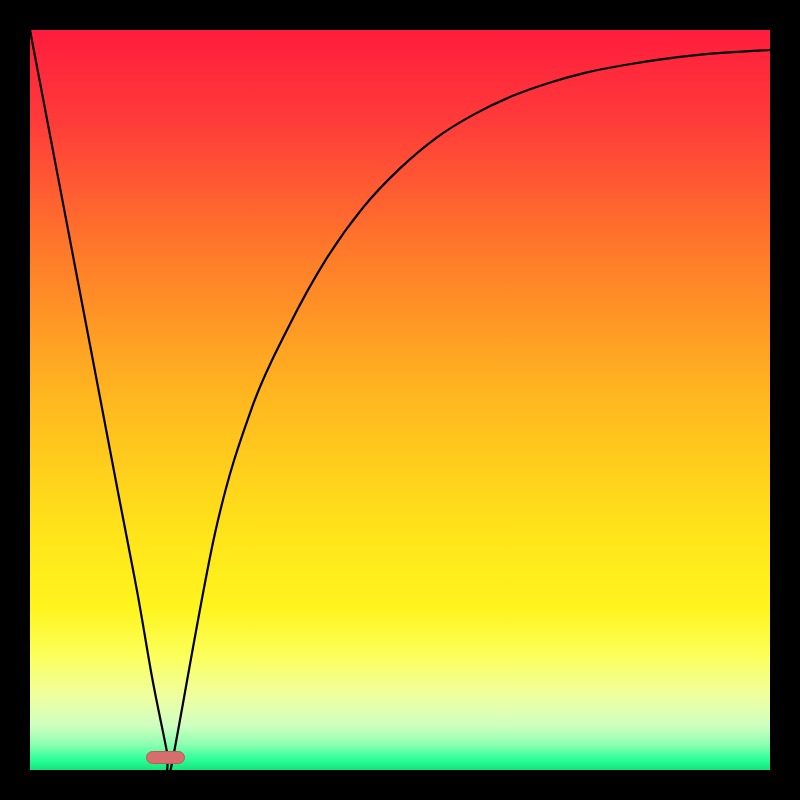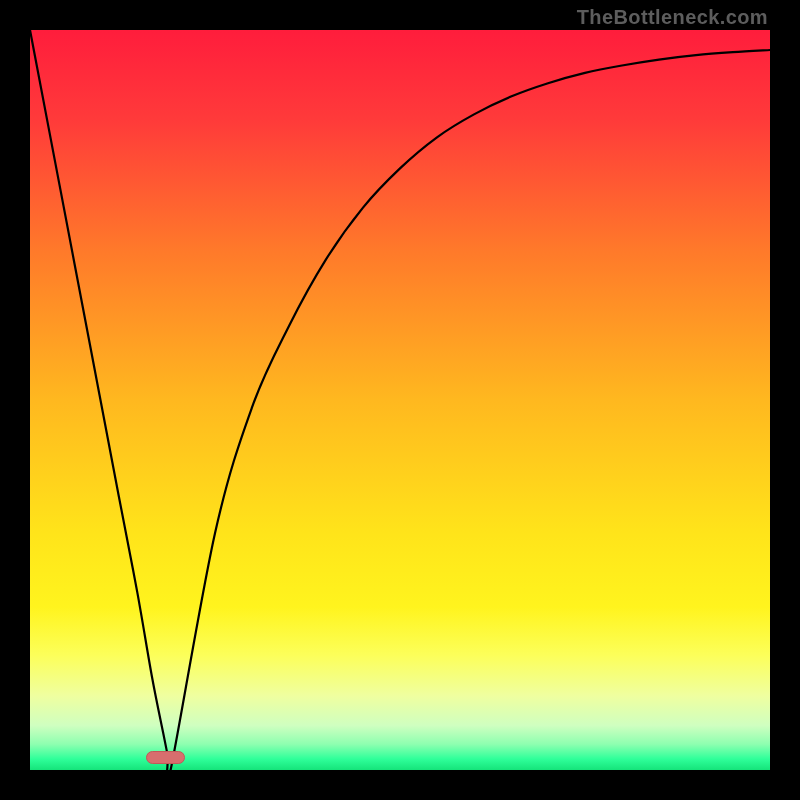--- a/index.html
+++ b/index.html
@@ -79,15 +79,14 @@
     </svg>
 
     <svg class="curve-svg" viewBox="0 0 740 740" preserveAspectRatio="none">
       <path id="curvePath" d="M 0.00 0.00 C 4.93 25.90, 19.73 103.60, 29.60 155.40 C 39.47 207.20, 49.33 259.00, 59.20 310.80 C 69.07 362.60, 80.78 424.27, 88.80 466.20 C 96.82 508.13, 101.75 532.18, 107.30 562.40 C 112.85 592.62, 117.78 624.07, 122.10 647.50 C 126.42 670.93, 130.61 690.05, 133.20 703.00 C 135.79 715.95, 136.41 719.03, 137.64 725.20 C 138.87 731.37, 132.71 777.00, 140.60 740.00 C 148.49 703.00, 171.43 563.63, 185.00 503.20 C 198.57 442.77, 209.67 411.93, 222.00 377.40 C 234.33 342.87, 246.67 320.67, 259.00 296.00 C 271.33 271.33, 283.67 249.13, 296.00 229.40 C 308.33 209.67, 320.67 192.77, 333.00 177.60 C 345.33 162.43, 357.67 150.10, 370.00 138.38 C 382.33 126.66, 394.67 116.30, 407.00 107.30 C 419.33 98.30, 431.67 91.14, 444.00 84.36 C 456.33 77.58, 468.67 71.78, 481.00 66.60 C 493.33 61.42, 505.67 57.23, 518.00 53.28 C 530.33 49.33, 542.67 45.88, 555.00 42.92 C 567.33 39.96, 579.67 37.74, 592.00 35.52 C 604.33 33.30, 616.67 31.33, 629.00 29.60 C 641.33 27.87, 653.67 26.39, 666.00 25.16 C 678.33 23.93, 690.67 23.06, 703.00 22.20 C 715.33 21.34, 733.83 20.35, 740.00 19.98" fill="none" stroke="#000000" stroke-width="2.2" stroke-linejoin="round" stroke-linecap="round"></path>
     </svg>
 
     <div id="minMarker" class="marker" style="width: 38.48px; height: 13.32px; left: 116.18px; top: 720.76px; background: rgb(215, 110, 110); border: 1px solid rgb(194, 88, 88);"></div>
 
   </div>
 
-  <div class="attribution">TheBottleneck.com</div>
 
 </div>
 
 </body></html>

